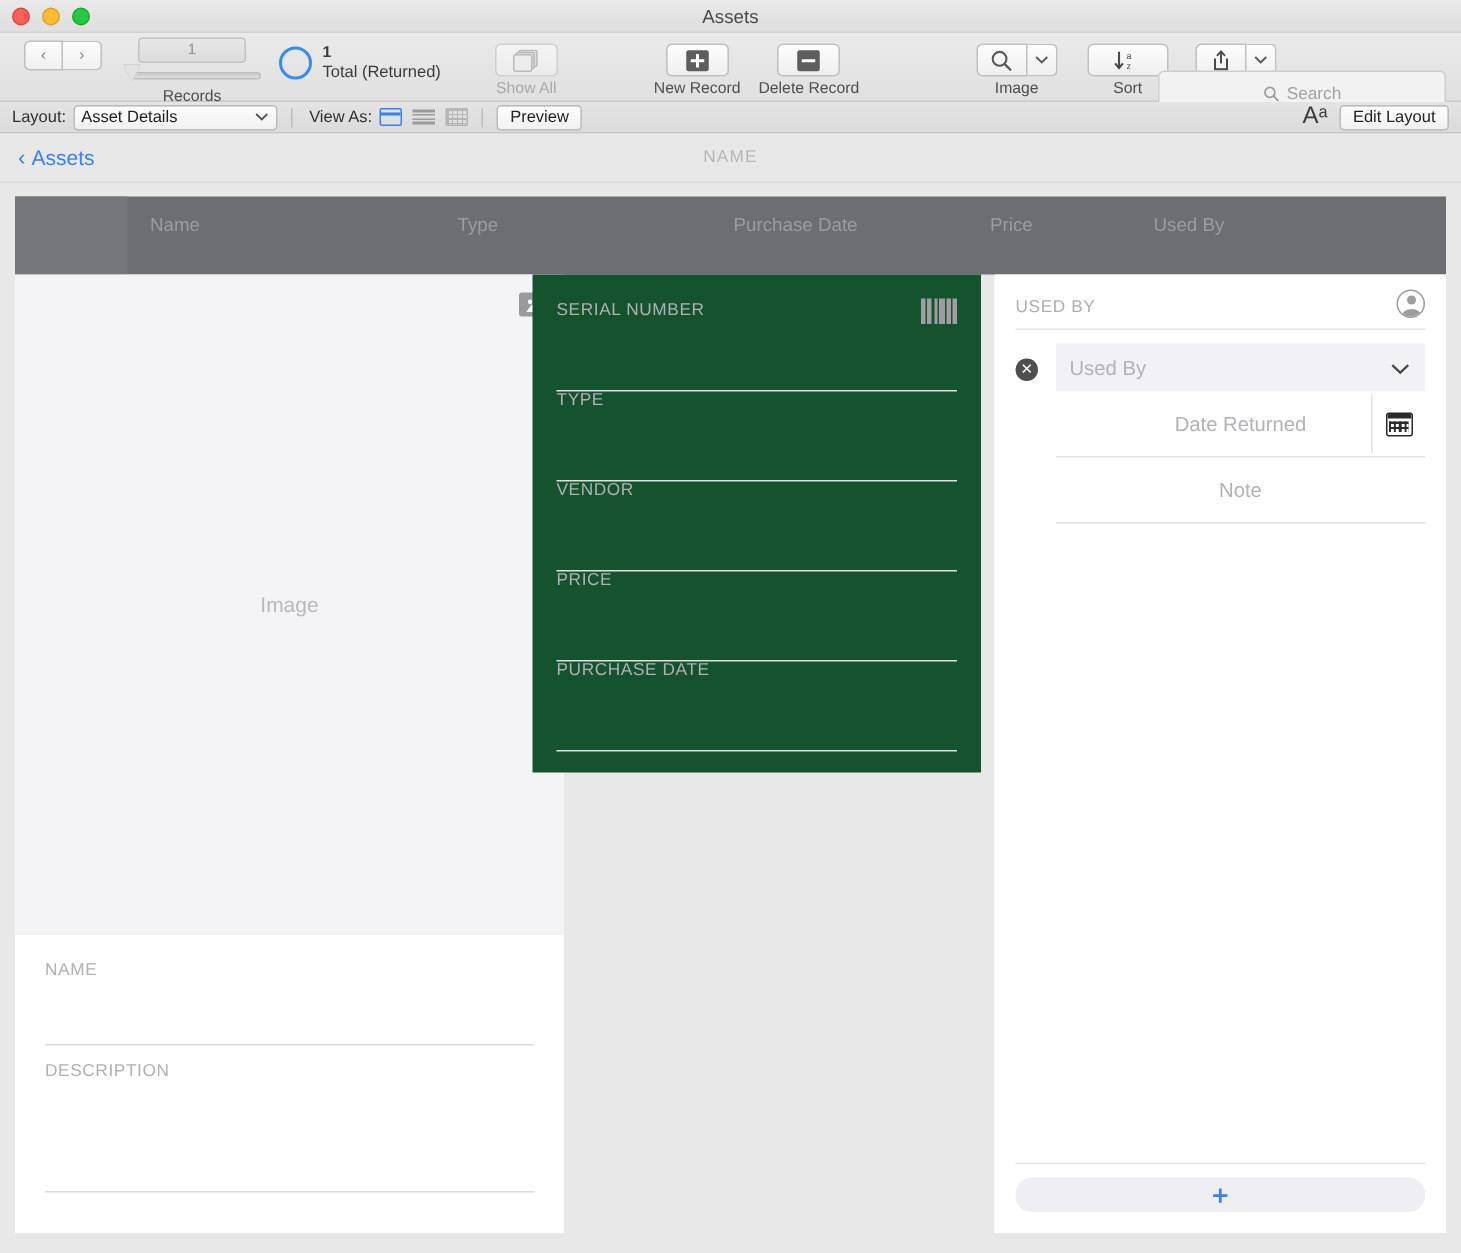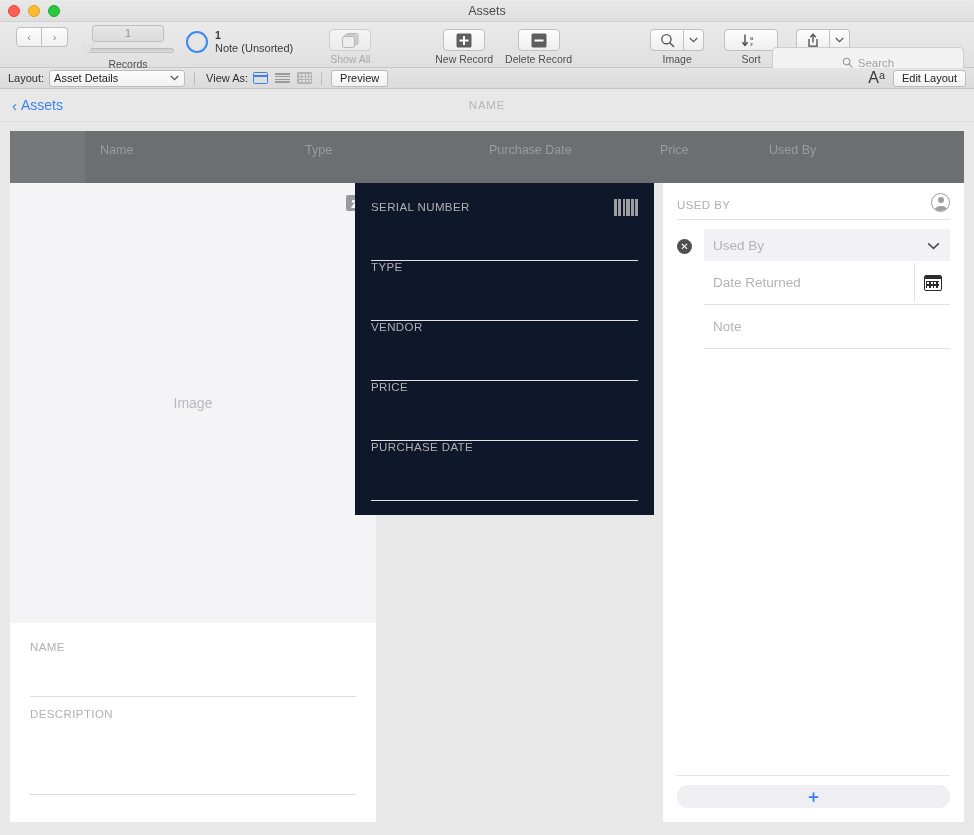--- a/index.html
+++ b/index.html
@@ -229,21 +229,21 @@
     border-bottom: 1px solid #dcdcdc;
   }
   .field.name .fline { height: 44px; }
   .field.desc .fline { height: 75px; }
   .field.desc { margin-top: 11px; }
 
   .panel-mid {
     position: absolute; left: 345px; top: 0; width: 299px;
   }
   .midcard {
-    background: #0f172a;
+    background: #14532d;
     padding: 18px 16px 14px 16px;
   }
   .mfield { position: relative; }
   .mfield .flabel { font-size: 11.5px; color: #b0b0b5; letter-spacing: 0.4px; }
   .mfield .fline { height: 48px; border-bottom: 1px solid #e0e0e0; position: relative; }
   .barcode {
     position: absolute; right: 0; top: -2px;
     width: 24px; height: 17px;
     display:flex; justify-content: space-between; align-items: stretch;
   }
@@ -293,21 +293,21 @@
     display:flex; align-items:center; justify-content:center;
     color:#fff; font-size: 10px; line-height: 1;
   }
   .usedby-sel {
     background: #f1f1f6; height: 32px;
     display: flex; align-items: center; padding: 0 9px;
     position: relative;
   }
   .usedby-sel .val { font-size: 13.5px; color: #b2b2b8; }
   .usedby-sel .chev { position: absolute; right: 10px; font-size: 13px; color:#4a4a4a; }
-  .pf { height: 44px; border-bottom: 1px solid #e2e2e2; display:flex; align-items:center; position: relative; padding: 16px 9px;}
+  .pf { height: 44px; border-bottom: 1px solid #e2e2e2; display:flex; align-items:center; position: relative; padding: 16px 9px; justify-content: center;}
   .pf .ph { font-size: 13.5px; color: #b2b2b8; }
   .pf .calwrap { position: absolute; right: 0; top: 2px; bottom: 2px; width: 36px; border-left:1px solid #e2e2e2; display:flex; align-items:center; justify-content:center;}
   .rp-spacer { flex: 1; }
   .addbar { border-top: 1px solid #e4e4e4; padding-top: 9px; }
   .addbtn {
     height: 23px; background: #eeeef3; border-radius: 11px;
     display: flex; align-items: center; justify-content: center;
     color: #3a7ff0; font-size: 17px; font-weight: bold; line-height: 1;
   }
 </style>
@@ -338,21 +338,21 @@
       <div class="slider-track"></div>
       <div class="slider-thumb"></div>
     </div>
     <div class="records-cap">Records</div>
   </div>
 
   <div class="totalblock">
     <div class="pie"></div>
     <div class="totaltext">
       <span class="n">1</span>
-      <span class="t">Note (Unsorted)</span>
+      <span class="t">Total (Returned)</span>
     </div>
   </div>
 
   <div class="tb-group sp-showall">
     <div class="tbtn dim">
       <svg width="17" height="15" viewBox="0 0 17 15">
         <rect x="4" y="0.5" width="12" height="11" rx="1.5" fill="#dcdcdc" stroke="#b9b9b9"></rect>
         <rect x="2" y="2" width="12" height="11" rx="1.5" fill="#e4e4e4" stroke="#b9b9b9"></rect>
         <rect x="0.5" y="3.5" width="12" height="11" rx="1.5" fill="#ededed" stroke="#b9b9b9"></rect>
       </svg>

